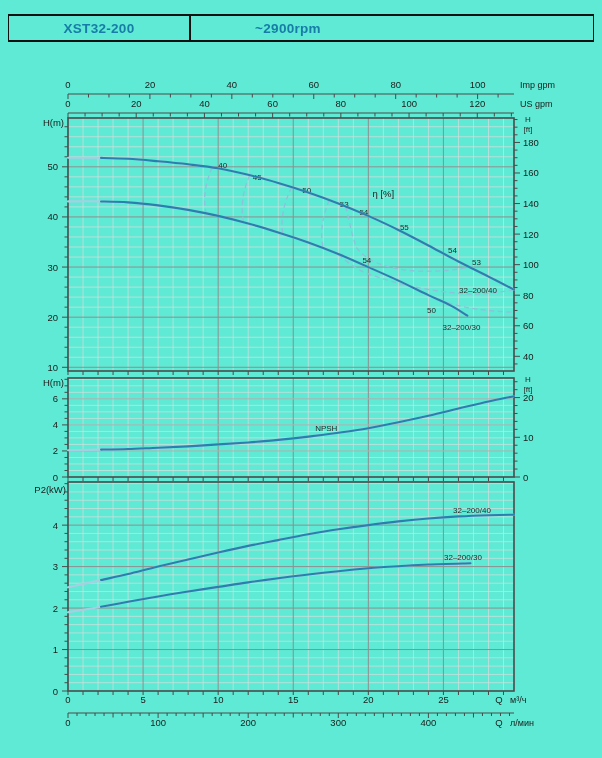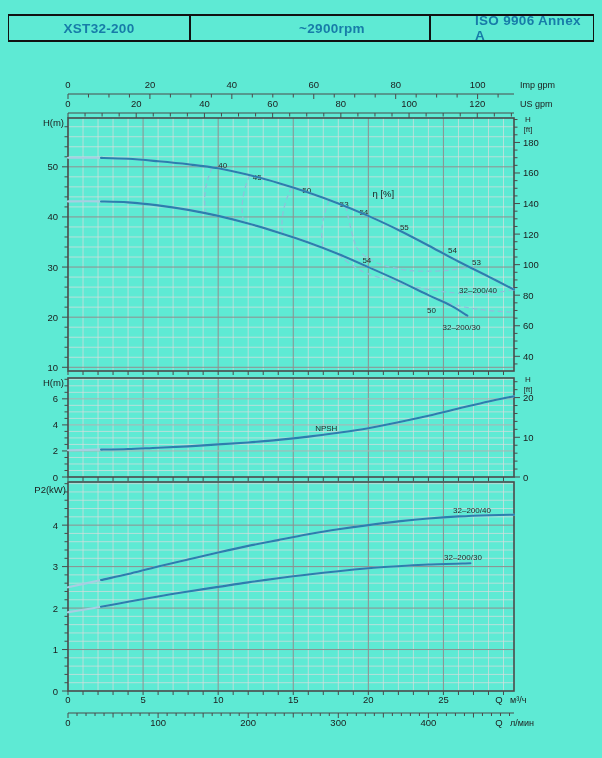--- a/index.html
+++ b/index.html
@@ -3,38 +3,37 @@
 <meta charset="utf-8">
 <style>
   html,body{margin:0;padding:0;background:#fff;}
   .page{position:relative;width:602px;height:758px;background:#5eead4;overflow:hidden;
         font-family:"Liberation Sans",sans-serif;}
   .spec-header{position:absolute;left:8px;top:14px;width:586px;height:28px;display:flex;
         border-top:2.5px solid #111;border-bottom:2.5px solid #111;
         border-left:1.5px solid #111;border-right:1.5px solid #111;box-sizing:border-box;}
   .spec-cell{display:flex;align-items:center;justify-content:center;
         font-size:13.5px;font-weight:bold;letter-spacing:.3px;}
-  .spec-cell + .spec-cell{border-left:2px solid #111;padding-left:44px;}
+  .spec-cell + .spec-cell{border-left:2px solid #111;}
   .cell-model{width:180px;}
   .cell-speed{width:194px;}
   .cell-std{flex:1;}
   svg text{fill:#1c1c1c;}
   .ax{font-size:9.5px;}
   .sm{font-size:8px;fill:#2a2a2a;}
   .unit{font-size:9px;}
   .axlab{font-size:9.5px;}
 </style>
 </head>
 <body>
 
 <div class="page">
   <div class="spec-header">
     <div class="spec-cell cell-model" style="color: rgb(23, 124, 168);">XST32-200</div>
     <div class="spec-cell cell-speed" style="color: rgb(23, 124, 168);">~2900rpm</div>
-    <div class="spec-cell cell-std" style="color: rgb(23, 124, 168);">ISO 9906   Annex A</div>
   </div>
   <svg id="chart-svg" width="602" height="758" viewBox="0 0 602 758">
       <g>
         <g>
           <line x1="83.01683501683502" y1="118" x2="83.01683501683502" y2="371" stroke="#DCDCDC" stroke-width="0.7"></line>
           <line x1="98.03367003367003" y1="118" x2="98.03367003367003" y2="371" stroke="#DCDCDC" stroke-width="0.7"></line>
           <line x1="113.05050505050505" y1="118" x2="113.05050505050505" y2="371" stroke="#DCDCDC" stroke-width="0.7"></line>
           <line x1="128.06734006734007" y1="118" x2="128.06734006734007" y2="371" stroke="#DCDCDC" stroke-width="0.7"></line>
           <line x1="158.1010101010101" y1="118" x2="158.1010101010101" y2="371" stroke="#DCDCDC" stroke-width="0.7"></line>
           <line x1="173.11784511784512" y1="118" x2="173.11784511784512" y2="371" stroke="#DCDCDC" stroke-width="0.7"></line>

